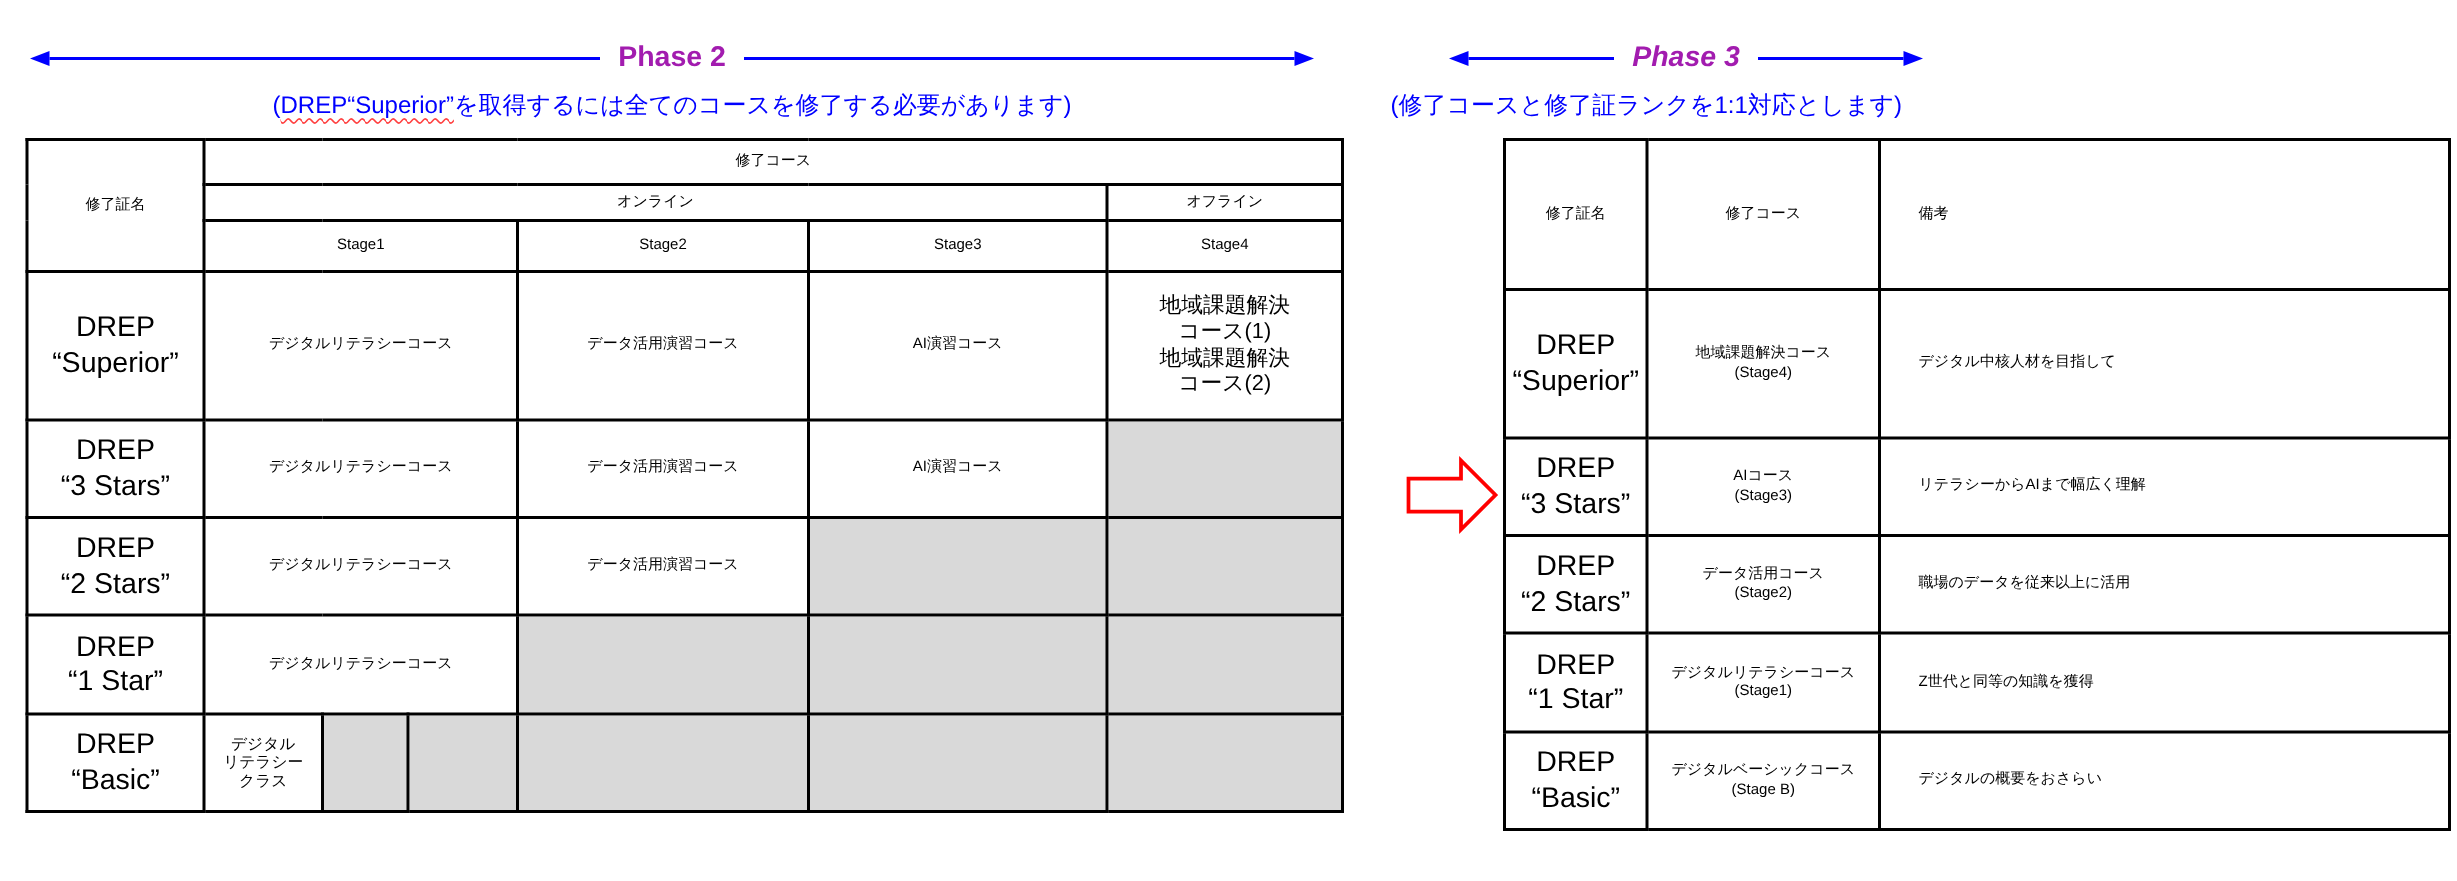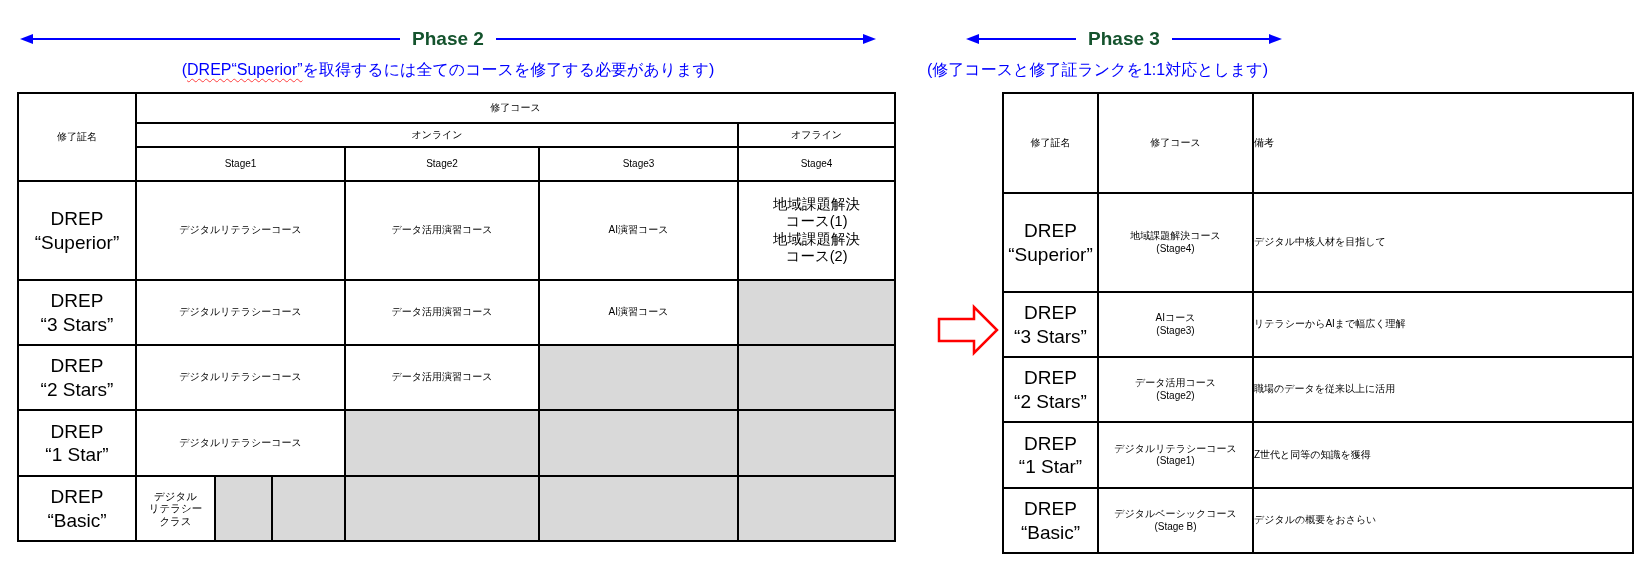--- a/index.html
+++ b/index.html
@@ -14,57 +14,57 @@
   .arrowhead-left {
     width:0; height:0;
     border-top:5px solid transparent; border-bottom:5px solid transparent;
     border-right:13px solid #0000FF;
   }
   .arrowhead-right {
     width:0; height:0;
     border-top:5px solid transparent; border-bottom:5px solid transparent;
     border-left:13px solid #0000FF;
   }
-  .phase-title { color:#14532d; font-weight:bold; font-size:19px; margin:0 12px; white-space:nowrap; }
+  .phase-title { color:#a21caf; font-weight:bold; font-size:19px; margin:0 12px; white-space:nowrap; }
   .subtitle { position:absolute; color:#0000FF; font-size:16px; text-align:center; white-space:nowrap; }
   .wavy {
     text-decoration-line: underline;
     text-decoration-style: wavy;
     text-decoration-color:#FF4040;
     text-decoration-thickness:1px;
     text-underline-offset:3px;
   }
   table { border-collapse:collapse; table-layout:fixed; position:absolute; background:#fff; }
   td {
     border:2px solid #000; padding:0 2px;
     text-align:center; vertical-align:middle;
     font-size:10px; line-height:1.22; white-space:pre-line;
     overflow:hidden;
   }
   .gray { background:#D9D9D9; }
   .cert-cell { font-size:19px; }
   .small-cell { font-size:10.5px; line-height:1.2; padding:12px 1px; }
-  .remarks { text-align:left; padding-left:0; }
+  .remarks { text-align:left; padding-left:25px; }
   .stage4-cell { line-height:1.18; font-size:14.5px;border-radius:24px; }
   .transform-arrow { position:absolute; left:936px; top:302px; }
 </style>
 </head>
 <body>
 
 <div class="phase-header" style="left:20px; top:28px; width:856px; height:22px;">
   <div class="arrowhead-left"></div>
   <div class="arrow-line"></div>
   <div class="phase-title">Phase 2</div>
   <div class="arrow-line"></div>
   <div class="arrowhead-right"></div>
 </div>
 
 <div class="subtitle" style="left:20px; top:60px; width:856px;"><span>(</span><span class="wavy">DREP“Superior”</span><span>を取得するには全てのコースを修了する必要があります)</span></div>
 
-<div class="phase-header" style="left:966px; top:28px; width:316px; height:22px;">
+<div class="phase-header" style="left:966px; top:28px; width:316px; height:22px;font-style:italic;">
   <div class="arrowhead-left"></div>
   <div class="arrow-line"></div>
   <div class="phase-title">Phase 3</div>
   <div class="arrow-line"></div>
   <div class="arrowhead-right"></div>
 </div>
 
 <div class="subtitle" style="left:925px; top:60px; width:345px;">(修了コースと修了証ランクを1:1対応とします)</div>
 
 <table style="left:17px; top:92px; width:876px;">

